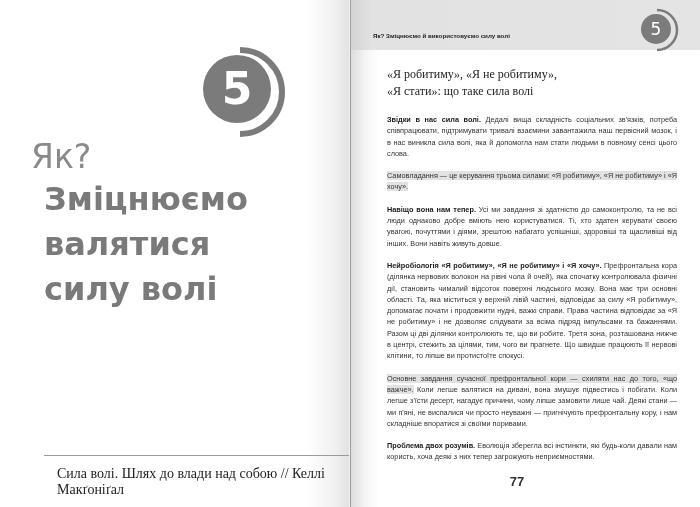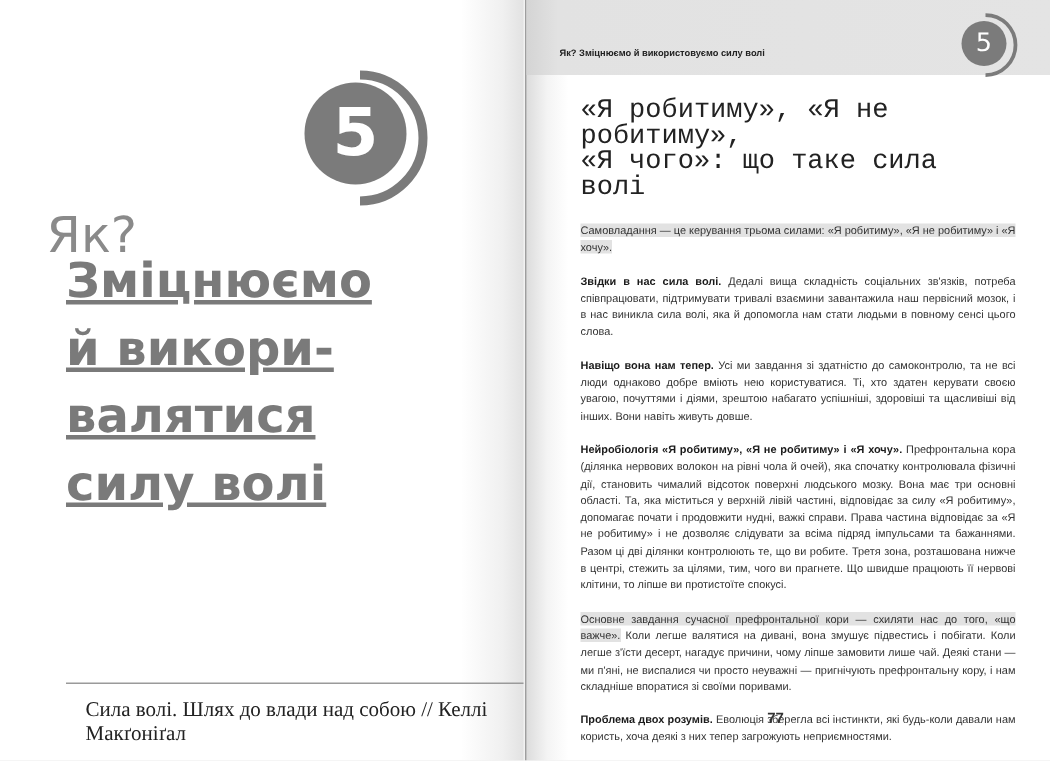--- a/index.html
+++ b/index.html
@@ -24,23 +24,23 @@
   }
   .page-left .badge-arc {
     position: absolute; left: 180px; top: 40px; width: 110px; height: 100px;
   }
   .page-left .title-light {
     position: absolute; left: 31px; top: 137px;
     font-size: 33px; color: #8a8a8a; font-weight: normal;
     font-family: "DejaVu Sans", sans-serif; line-height: 40px;
   }
   .page-left .title-bold {
-    position: absolute; left: 44px; top: 165px; width: 260px;
+    position: absolute; left: 44px; top: 177px; width: 260px;
     font-size: 32px; color: #7a7a7a; font-weight: bold;
-    font-family: "DejaVu Sans", sans-serif; line-height: 45px; text-decoration: underline;
+    font-family: "DejaVu Sans", sans-serif; line-height: 45px;
   }
   .page-left .title-bold div { white-space: nowrap; }
   .page-left .footer-rule {
     position: absolute; left: 44px; top: 455px; width: 305px; height: 1px; background: #9a9a9a;
   }
   .page-left .footer-text {
     position: absolute; left: 44px; top: 466px;
     font-size: 14px; color: #222; font-family: Liberation Serif, serif; margin-left: 13px;
   }
 
@@ -62,52 +62,51 @@
   .hbadge-wrap { position: absolute; left: 290px; top: 14px; width: 36px; height: 34px; }
   .hbadge-circle {
     position: absolute; left: 0; top: 0; width: 30px; height: 30px; border-radius: 50%;
     background: #7b7b7b; display: flex; align-items: center; justify-content: center;
   }
   .hbadge-circle span { color: #ffffff; font-size: 17px; font-family: "DejaVu Sans", sans-serif; }
   .hbadge-arc { position: absolute; left: -6px; top: -8px; width: 48px; height: 48px; }
 
   .content { position: absolute; left: 36px; top: 66px; width: 290px; }
   .content h2 {
-    font-size: 18px; font-weight: normal; color: #222; line-height: 17px;
-    font-family: Liberation Mono, monospace; margin-bottom: 14px;
+    font-size: 12px; font-weight: normal; color: #222; line-height: 17px;
+    font-family: Liberation Serif, serif; margin-bottom: 14px;
   }
   .content p {
     font-size: 7.3px; line-height: 11.3px; color: #333;
     font-family: "Liberation Sans", sans-serif; text-align: justify;
     margin-bottom: 11px;
   }
   .content p b { color: #1a1a1a; }
   .content p .hl { background: #e2e2e2; }
   .page-number {
     position: absolute; left: 0; width: 332px; top: 474px; text-align: center;
-    font-size: 10px; font-weight: bold; color: #333; font-family: "Liberation Sans", sans-serif;
+    font-size: 13px; font-weight: bold; color: #333; font-family: "Liberation Sans", sans-serif;
   }
 </style>
 </head>
 <body>
 
 <div class="spread">
 
   <div class="page-left">
     <svg class="badge-arc" viewBox="0 0 110 100">
       <path d="M 60 10 A 42 42 0 0 1 60 94" fill="none" stroke="#7b7b7b" stroke-width="6"></path>
     </svg>
     <div class="badge">
       <span>5</span>
     </div>
 
     <div class="title-light">Як?</div>
     <div class="title-bold">
       <div>Зміцнюємо</div>
-      <div>й викори-</div>
       <div>валятися</div>
       <div>силу волі</div>
     </div>
 
     <div class="footer-rule"></div>
     <div class="footer-text">Сила волі. Шлях до влади над собою // Келлі Макґоніґал</div>
   </div>
 
   <div class="page-right">
     <div class="header">
@@ -118,29 +117,29 @@
         </svg>
         <div class="hbadge-circle">
           <span>5</span>
         </div>
       </div>
     </div>
 
     <div class="content">
       <h2>
         <span>«Я робитиму», «Я не робитиму»,</span><br>
-        <span>«Я чого»: що таке сила волі</span>
+        <span>«Я стати»: що таке сила волі</span>
       </h2>
 
       <p>
-        <span class="hl">Самовладання — це керування трьома силами: «Я робитиму», «Я не робитиму» і «Я хочу».</span>
+        <b>Звідки в нас сила волі.</b><span> Дедалі вища складність соціальних зв'язків, потреба співпрацювати, підтримувати тривалі взаємини завантажила наш первісний мозок, і в нас виникла сила волі, яка й допомогла нам стати людьми в повному сенсі цього слова.</span>
       </p>
 
       <p>
-        <b>Звідки в нас сила волі.</b><span> Дедалі вища складність соціальних зв'язків, потреба співпрацювати, підтримувати тривалі взаємини завантажила наш первісний мозок, і в нас виникла сила волі, яка й допомогла нам стати людьми в повному сенсі цього слова.</span>
+        <span class="hl">Самовладання — це керування трьома силами: «Я робитиму», «Я не робитиму» і «Я хочу».</span>
       </p>
 
       <p>
         <b>Навіщо вона нам тепер.</b><span> Усі ми завдання зі здатністю до самоконтролю, та не всі люди однаково добре вміють нею користуватися. Ті, хто здатен керувати своєю увагою, почуттями і діями, зрештою набагато успішніші, здоровіші та щасливіші від інших. Вони навіть живуть довше.</span>
       </p>
 
       <p>
         <b>Нейробіологія «Я робитиму», «Я не робитиму» і «Я хочу».</b><span> Префронтальна кора (ділянка нервових волокон на рівні чола й очей), яка спочатку контролювала фізичні дії, становить чималий відсоток поверхні людського мозку. Вона має три основні області. Та, яка міститься у верхній лівій частині, відповідає за силу «Я робитиму», допомагає почати і продовжити нудні, важкі справи. Права частина відповідає за «Я не робитиму» і не дозволяє слідувати за всіма підряд імпульсами та бажаннями. Разом ці дві ділянки контролюють те, що ви робите. Третя зона, розташована нижче в центрі, стежить за цілями, тим, чого ви прагнете. Що швидше працюють її нервові клітини, то ліпше ви протистоїте спокусі.</span>
       </p>
 

